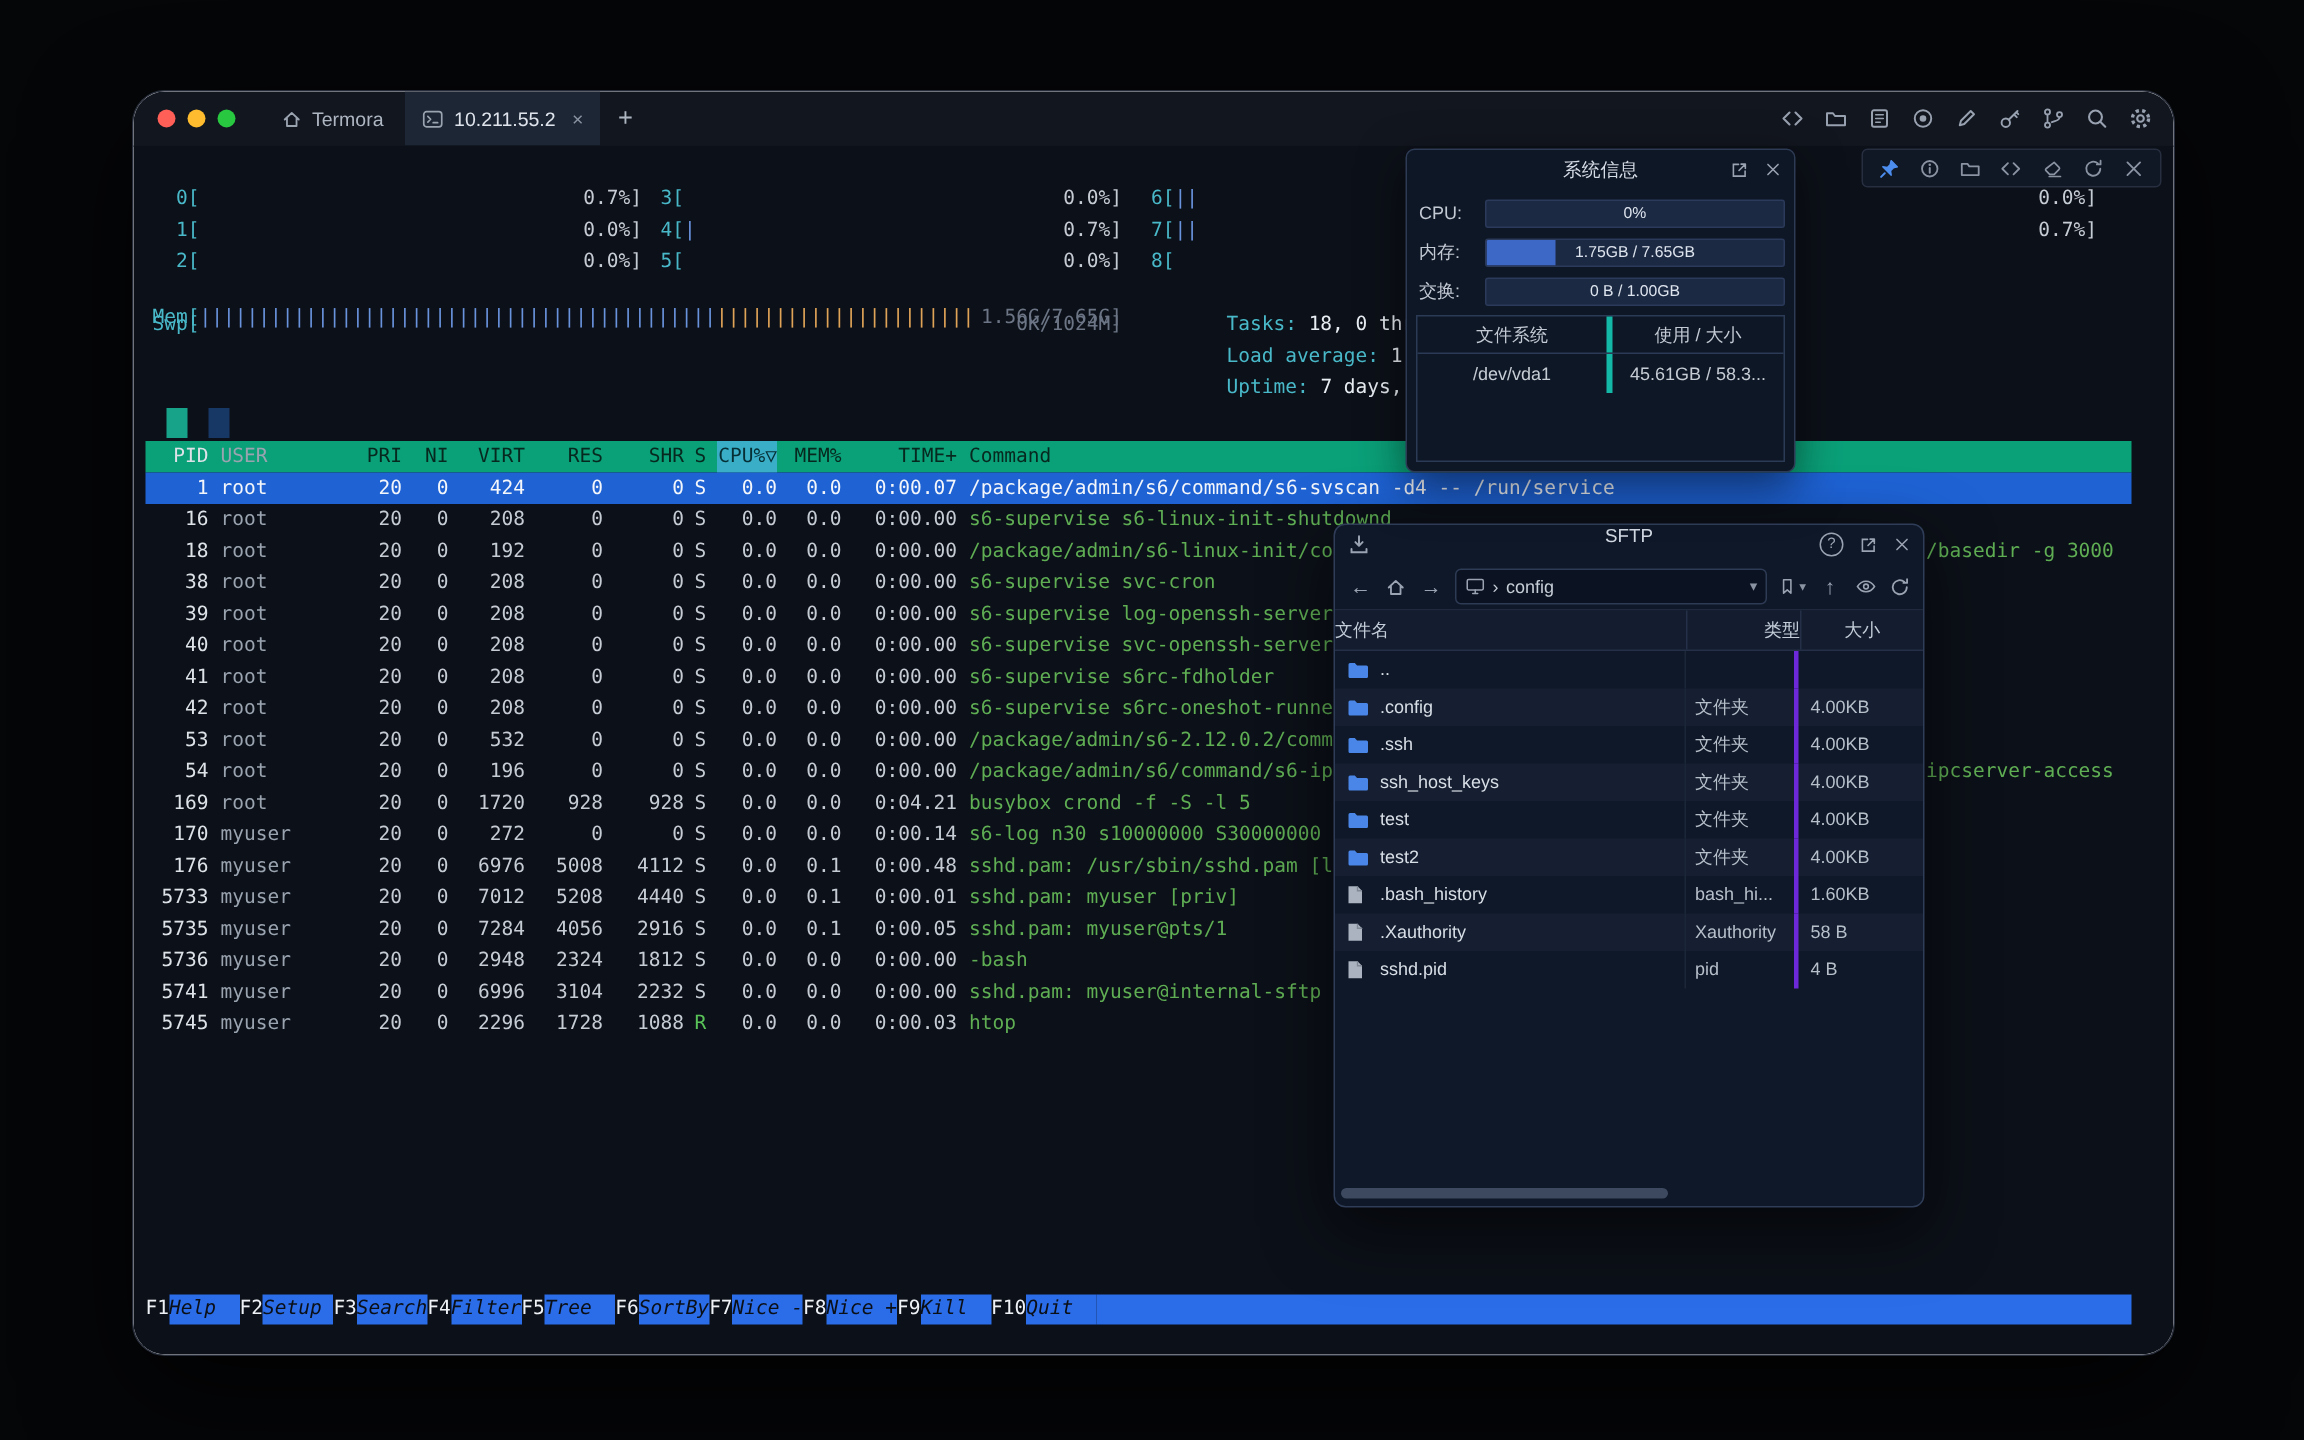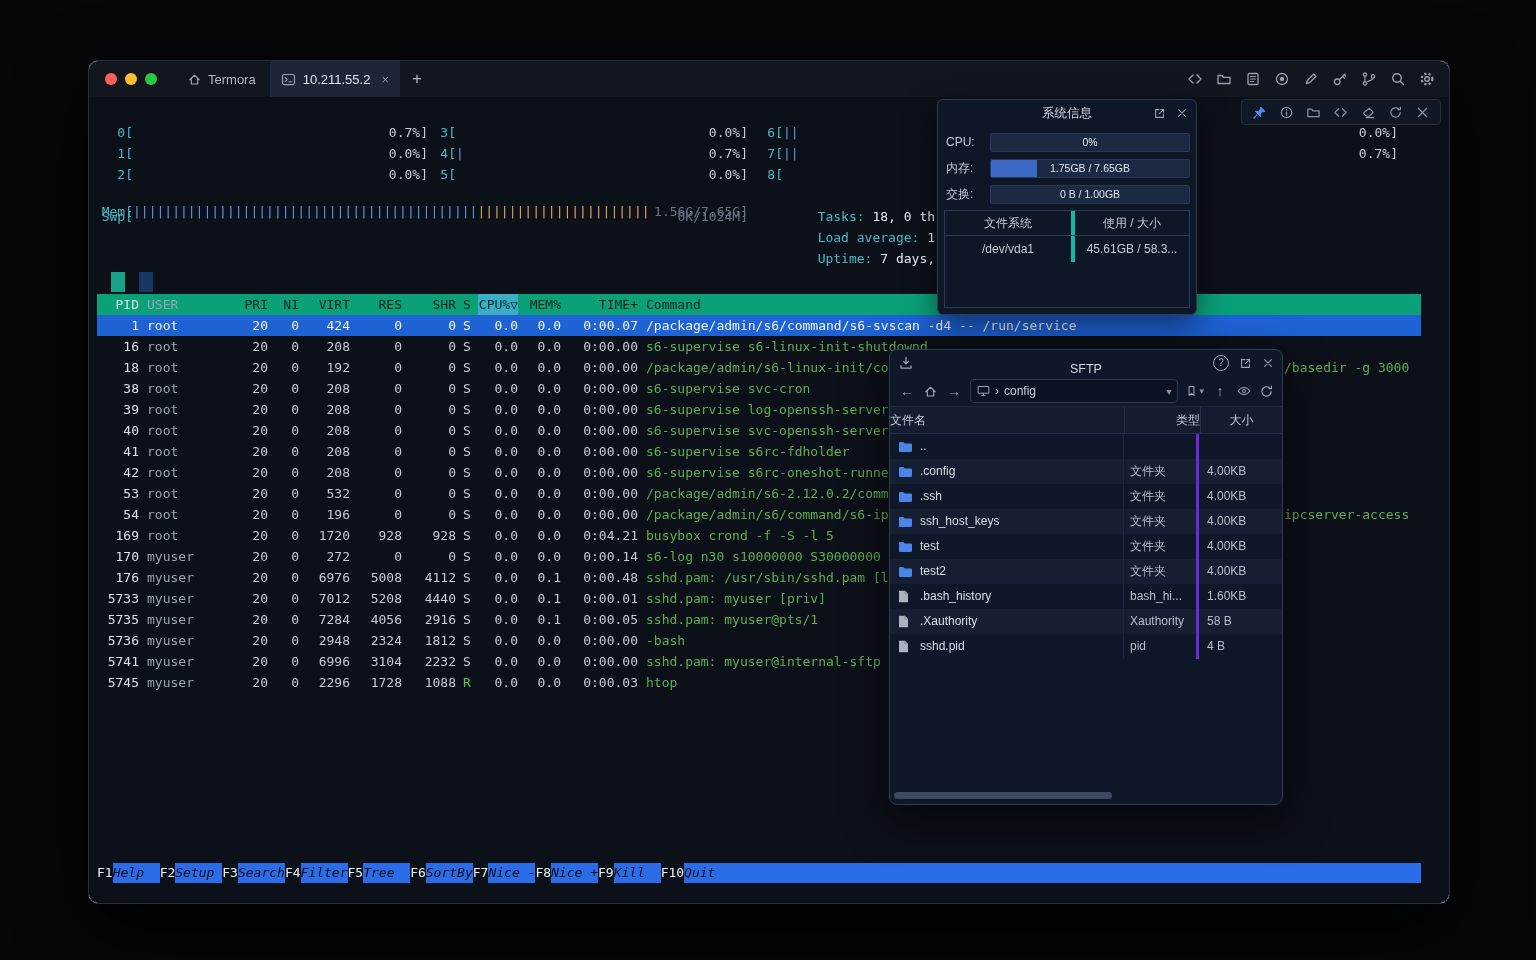--- a/index.html
+++ b/index.html
@@ -1,19 +1,19 @@
 <!DOCTYPE html>
 <html><head>
 <meta charset="utf-8">
 <style>
   html,body{margin:0;padding:0;}
   body{width:1536px;height:960px;background:#050608;position:relative;overflow:hidden;
        font-family:"Liberation Sans",sans-serif;}
   .window{position:absolute;left:88px;top:60px;width:1360px;height:842px;background:#ffffff;
-          border:1px solid #272d3a;border-radius:10px;box-shadow:0 24px 70px rgba(0,0,0,.75);overflow:hidden;}
+          border:1px solid #272d3a;border-radius:22px;box-shadow:0 24px 70px rgba(0,0,0,.75);overflow:hidden;}
 
   
   .titlebar{height:36px;display:flex;align-items:center;position:relative;background:#12161f;border-bottom:1px solid #1a1f2b;}
   .lights{display:flex;gap:8px;padding:0 16px;}
   .light{width:12px;height:12px;border-radius:50%;}
   .l-close{background:#ff5f57;} .l-min{background:#febc2e;} .l-zoom{background:#28c840;}
   .tab-home{display:flex;align-items:center;gap:6px;padding:0 14px;height:36px;color:#aeb6c2;font-size:13px;}
   .tab-active{display:flex;align-items:center;gap:7px;padding:0 11px;height:36px;background:#1d2634;color:#dfe4ec;font-size:13px;}
   .tab-close{color:#8a93a2;font-size:13px;margin-left:4px;cursor:default;}
   .tab-new{color:#aeb6c2;font-size:17px;padding:0 12px;}
@@ -89,21 +89,21 @@
   .fsc2{flex:1;text-align:center;}
 
   
   .ftb{position:absolute;left:1152px;top:38px;width:190px;height:24px;background:#101826;border:1px solid #262e3f;
        border-radius:4px;display:flex;align-items:center;justify-content:space-around;z-index:50;padding:0 4px;}
   .ftbi{width:15px;height:15px;display:block;}
 
   
   .sftp{position:absolute;left:800px;top:288px;width:392px;height:454px;background:#0f1828;border:1px solid #303d58;
         border-radius:8px;z-index:30;box-shadow:0 14px 44px rgba(0,0,0,.6);overflow:hidden;font-size:12px;}
-  .sftp-title{height:26px;display:flex;align-items:flex-end;justify-content:center;color:#d2d9e3;font-size:12.5px;position:relative;}
+  .sftp-title{height:26px;display:flex;align-items:flex-start;justify-content:center;color:#d2d9e3;font-size:12.5px;position:relative;}
   .sftp-dl{position:absolute;left:8px;top:5px;}
   .sftp-tools{position:absolute;right:8px;top:0;height:26px;display:flex;align-items:center;gap:10px;color:#9aa3b2;}
   .helpbtn{width:14px;height:14px;border:1px solid #9aa3b2;border-radius:50%;font-size:10px;line-height:13px;text-align:center;color:#9aa3b2;}
   .sftp-nav{height:30px;display:flex;align-items:center;padding:0 8px;gap:7px;border-bottom:1px solid #1f2a3f;}
   .nbtn{color:#9aa3b2;font-size:14px;width:18px;text-align:center;flex:none;}
   .crumb{flex:1;height:22px;border:1px solid #2e3b55;background:#0b1322;border-radius:4px;display:flex;
          align-items:center;gap:5px;padding:0 6px;color:#c6cdd6;}
   .crumb .caret{margin-left:auto;color:#8a93a2;font-size:10px;}
   .bmwrap{display:flex;align-items:center;gap:1px;flex:none;}
   .bmcaret{color:#8a93a2;font-size:9px;}

